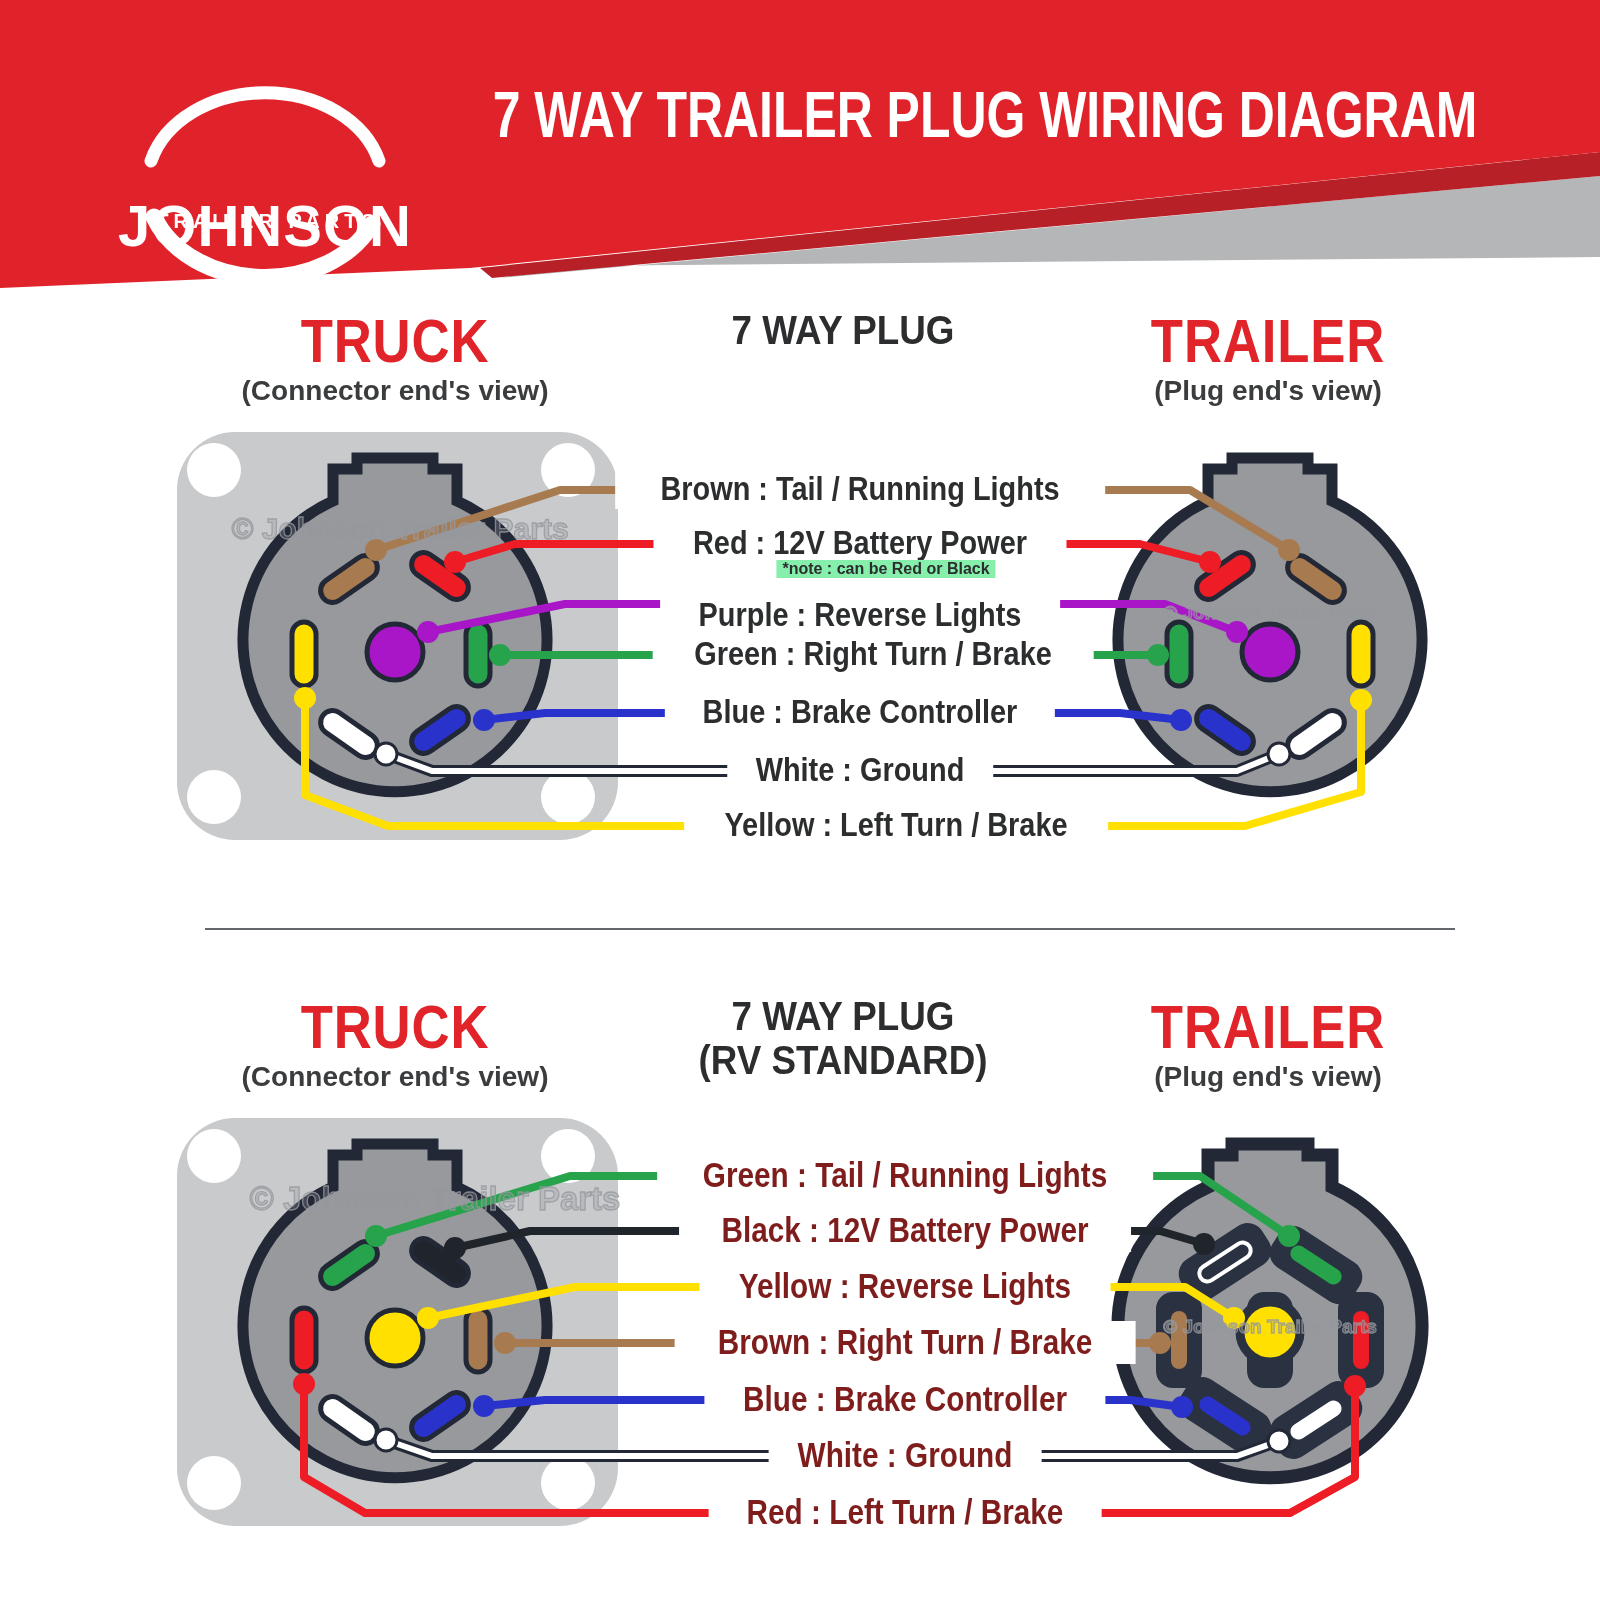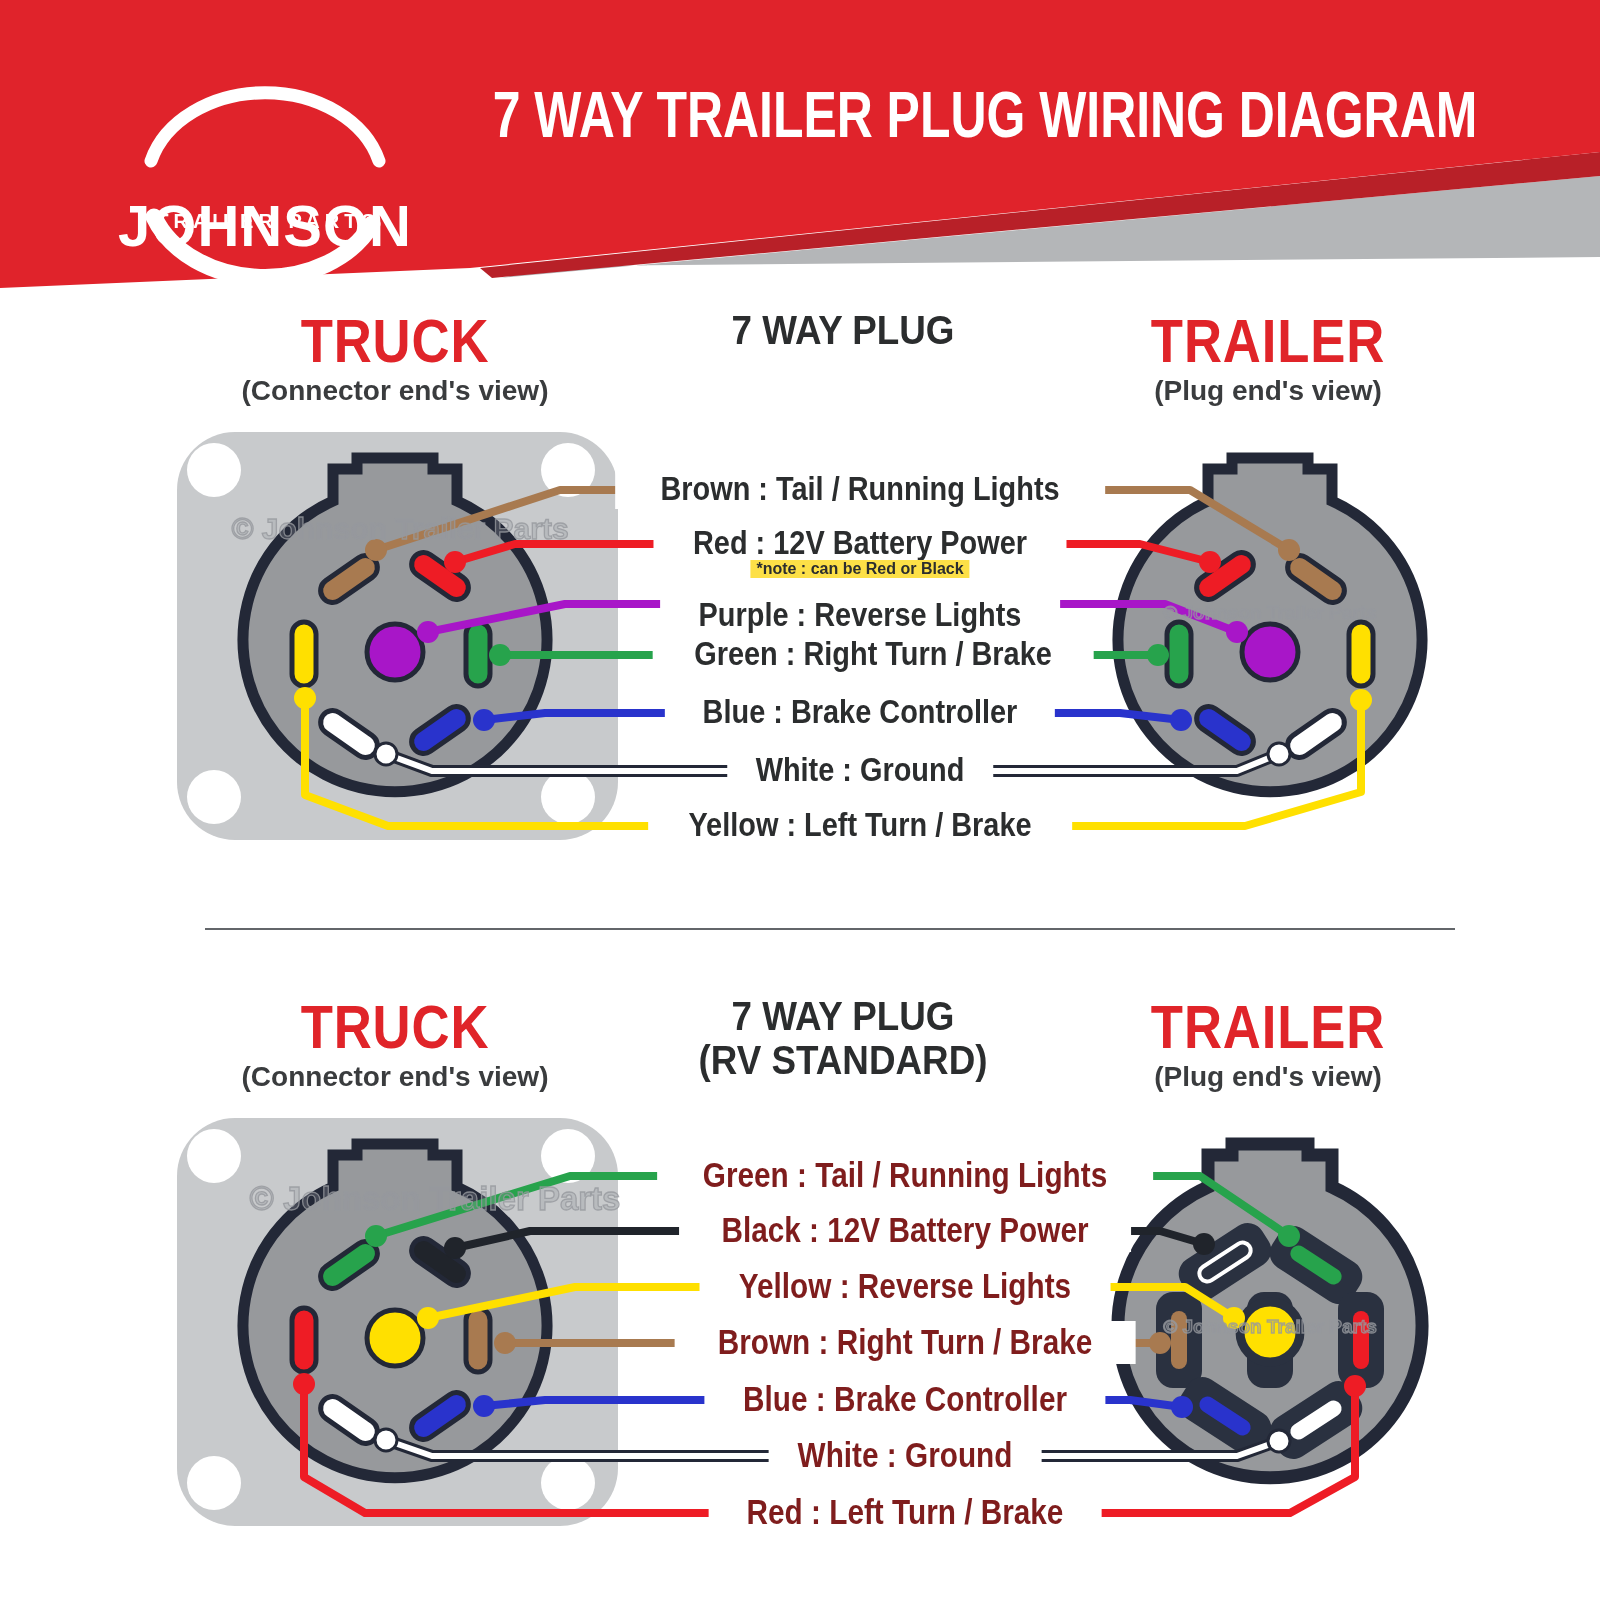--- a/index.html
+++ b/index.html
@@ -11,21 +11,21 @@
   .cx78{display:inline-block;transform:scaleX(.78);transform-origin:50% 50%;white-space:nowrap;}
   .cx92{display:inline-block;transform:scaleX(.92);transform-origin:50% 50%;white-space:nowrap;}
   .logo1{font-size:58px;font-weight:bold;color:#fff;letter-spacing:1px;}
   .logo2{font-size:20px;font-weight:bold;color:#fff;letter-spacing:5px;}
   .title{font-size:64px;font-weight:bold;color:#fff;}
   .sechead{font-size:62px;font-weight:bold;color:#e02429;letter-spacing:1px;}
   .subhead{font-size:28px;font-weight:bold;color:#3a3c3e;}
   .plughead{font-size:40px;font-weight:bold;color:#2b2d2e;}
   .rowlabel{font-size:34px;font-weight:bold;color:#2b2d2e;background:#fff;padding:2px 10px;line-height:1.1;}
   .rowlabel2{font-size:35px;font-weight:bold;color:#7f1d1d;background:#fff;padding:2px 10px;line-height:1.1;}
-  .note{font-size:16px;font-weight:bold;color:#2b2d2e;background:#fde047;padding:0 6px;}
+  .note{font-size:16px;font-weight:bold;color:#2b2d2e;background:#86efac;padding:0 6px;margin-left:26px;}
   .wm{font-weight:bold;color:rgba(150,153,158,.30);-webkit-text-stroke:1.3px rgba(150,153,158,.8);}
   .wm30{font-size:30px;} .wm33{font-size:33px;} .wm19{font-size:19px;}
 </style>
 </head>
 <body>
 
 <div id="page">
 
 <svg id="gfx" width="1600" height="1600" viewBox="0 0 1600 1600">
 
@@ -200,21 +200,21 @@
 <div class="abs sechead" style="left:1268px;top:305px;"><span class="cx">TRAILER</span></div>
 <div class="abs subhead" style="left:1268px;top:375px;">(Plug end's view)</div>
 
 <div class="abs rowlabel" style="left:860px;top:468px;"><span class="cx">Brown : Tail / Running Lights</span></div>
 <div class="abs rowlabel" style="left:860px;top:522px;"><span class="cx">Red : 12V Battery Power</span></div>
 <div class="abs note" style="left:860px;top:560px;">*note : can be Red or Black</div>
 <div class="abs rowlabel" style="left:860px;top:594px;"><span class="cx">Purple : Reverse Lights</span></div>
 <div class="abs rowlabel" style="left:873px;top:633px;"><span class="cx">Green : Right Turn / Brake</span></div>
 <div class="abs rowlabel" style="left:860px;top:691px;"><span class="cx">Blue : Brake Controller</span></div>
 <div class="abs rowlabel" style="left:860px;top:749px;"><span class="cx">White : Ground</span></div>
-<div class="abs rowlabel" style="left:860px;top:804px;text-align:right;"><span class="cx">Yellow : Left Turn / Brake</span></div>
+<div class="abs rowlabel" style="left:896px;top:804px;text-align:right;"><span class="cx">Yellow : Left Turn / Brake</span></div>
 
 <div class="abs sechead" style="left:395px;top:991px;"><span class="cx">TRUCK</span></div>
 <div class="abs subhead" style="left:395px;top:1061px;">(Connector end's view)</div>
 <div class="abs plughead" style="left:843px;top:994px;"><span class="cx92">7 WAY PLUG</span></div>
 <div class="abs plughead" style="left:843px;top:1038px;"><span class="cx92">(RV STANDARD)</span></div>
 <div class="abs sechead" style="left:1268px;top:991px;"><span class="cx">TRAILER</span></div>
 <div class="abs subhead" style="left:1268px;top:1061px;">(Plug end's view)</div>
 
 <div class="abs rowlabel2" style="left:905px;top:1154px;"><span class="cx">Green : Tail / Running Lights</span></div>
 <div class="abs rowlabel2" style="left:905px;top:1209px;"><span class="cx">Black : 12V Battery Power</span></div>

